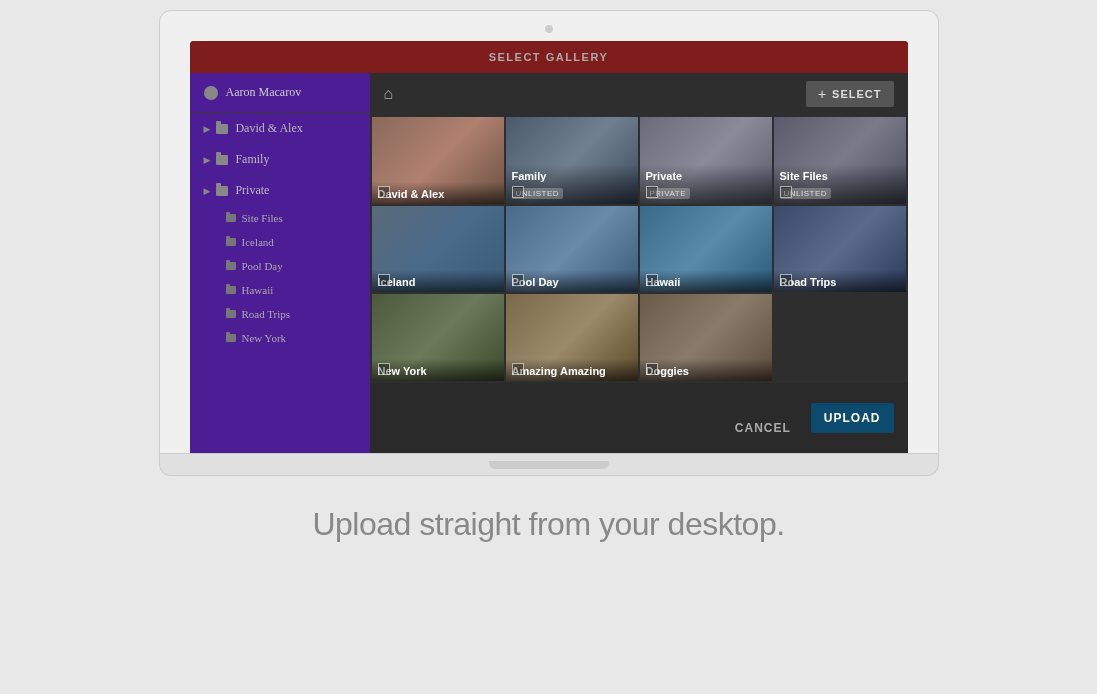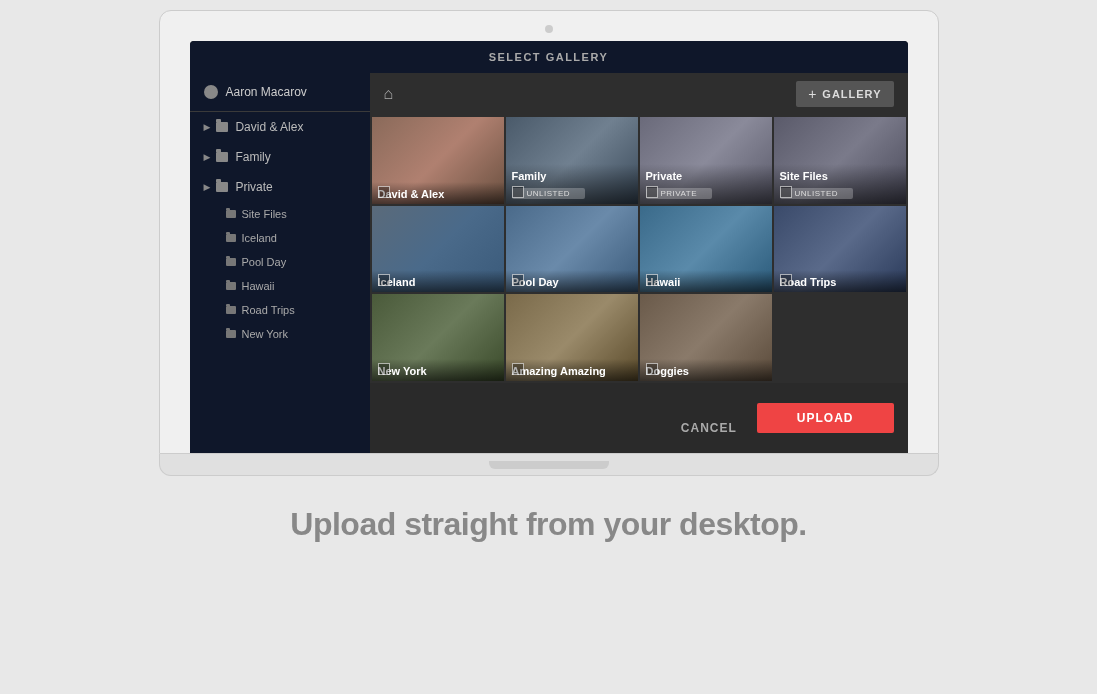--- a/index.html
+++ b/index.html
@@ -40,40 +40,41 @@
       border-radius: 4px 4px 0 0;
       overflow: hidden;
     }
 
     
     .modal-container {
       background: #2e2e2e;
       width: 100%;
     }
     .modal-title-bar {
-      background: #0f172a;
+      background: #7f1d1d;
       text-align: center;
       padding: 10px;
       color: #aaa;
       font-size: 11px;
       letter-spacing: 1.5px;
       font-weight: 600;
     }
     .modal-body {
       display: flex;
       height: 380px;
     }
 
     
     .sidebar {
       width: 180px;
-      background: #0f172a;
+      background: #4c1d95;
       flex-shrink: 0;
       overflow-y: auto;
       padding-bottom: 10px;
+      font-family: Liberation Serif, serif;
     }
     .sidebar-user {
       display: flex;
       align-items: center;
       padding: 12px 14px;
       color: #ccc;
       font-size: 12px;
       border-bottom: 1px solid #3a3a3a;
     }
     .sidebar-user-icon {
@@ -209,21 +210,21 @@
     .gallery-tile .tile-name {
       color: #fff;
       font-size: 11px;
       font-weight: 600;
     }
     .gallery-tile .tile-badge {
       display: inline-block;
       background: rgba(255,255,255,0.25);
       color: #ddd;
       font-size: 8px;
-      padding: 1px 15px;
+      padding: 1px 4px;
       border-radius: 2px;
       margin-top: 4px;
       letter-spacing: 0.5px;
       text-align: right;
     }
     .gallery-tile .tile-checkbox {
       position: absolute;
       bottom: 6px;
       left: 6px;
       width: 12px;
@@ -259,24 +260,24 @@
       color: #aaa;
       border: none;
       padding: 8px 20px;
       font-size: 12px;
       letter-spacing: 1px;
       font-weight: 600;
       cursor: pointer;
       margin-top: 20px;
     }
     .upload-btn {
-      background: #ef4444;
+      background: #0c4a6e;
       color: #fff;
       border: none;
-      padding: 8px 40px;
+      padding: 8px 13px;
       font-size: 12px;
       letter-spacing: 1px;
       font-weight: 600;
       cursor: pointer;
       border-radius: 2px;
     }
 
     
     .laptop-bottom {
       background: #e0e0e0;
@@ -293,21 +294,21 @@
       height: 8px;
       background: #ccc;
       border-radius: 0 0 6px 6px;
     }
 
     
     .bottom-text {
       margin-top: 30px;
       color: #888;
       font-size: 32px;
-      font-weight: 700;
+      font-weight: 400;
       letter-spacing: -0.5px;
       text-align: center;
     }
   </style>
 </head>
 <body>
 
 <div class="laptop-wrapper">
   <div class="laptop-top">
     <div class="laptop-camera"></div>
@@ -371,21 +372,21 @@
               <span>New York</span>
             </div>
           </div>
 
           <div class="main-content">
 
             <div class="content-toolbar">
               <span class="home-icon">⌂</span>
               <button class="create-btn">
                 <span class="plus">+</span>
-                <span>GALLERY</span>
+                <span>SELECT</span>
               </button>
             </div>
 
             <div class="gallery-grid">
 
               <div class="gallery-tile tile-1">
                 <div class="tile-overlay">
                   <div class="tile-name">David &amp; Alex</div>
                 </div>
                 <div class="tile-checkbox"></div>

